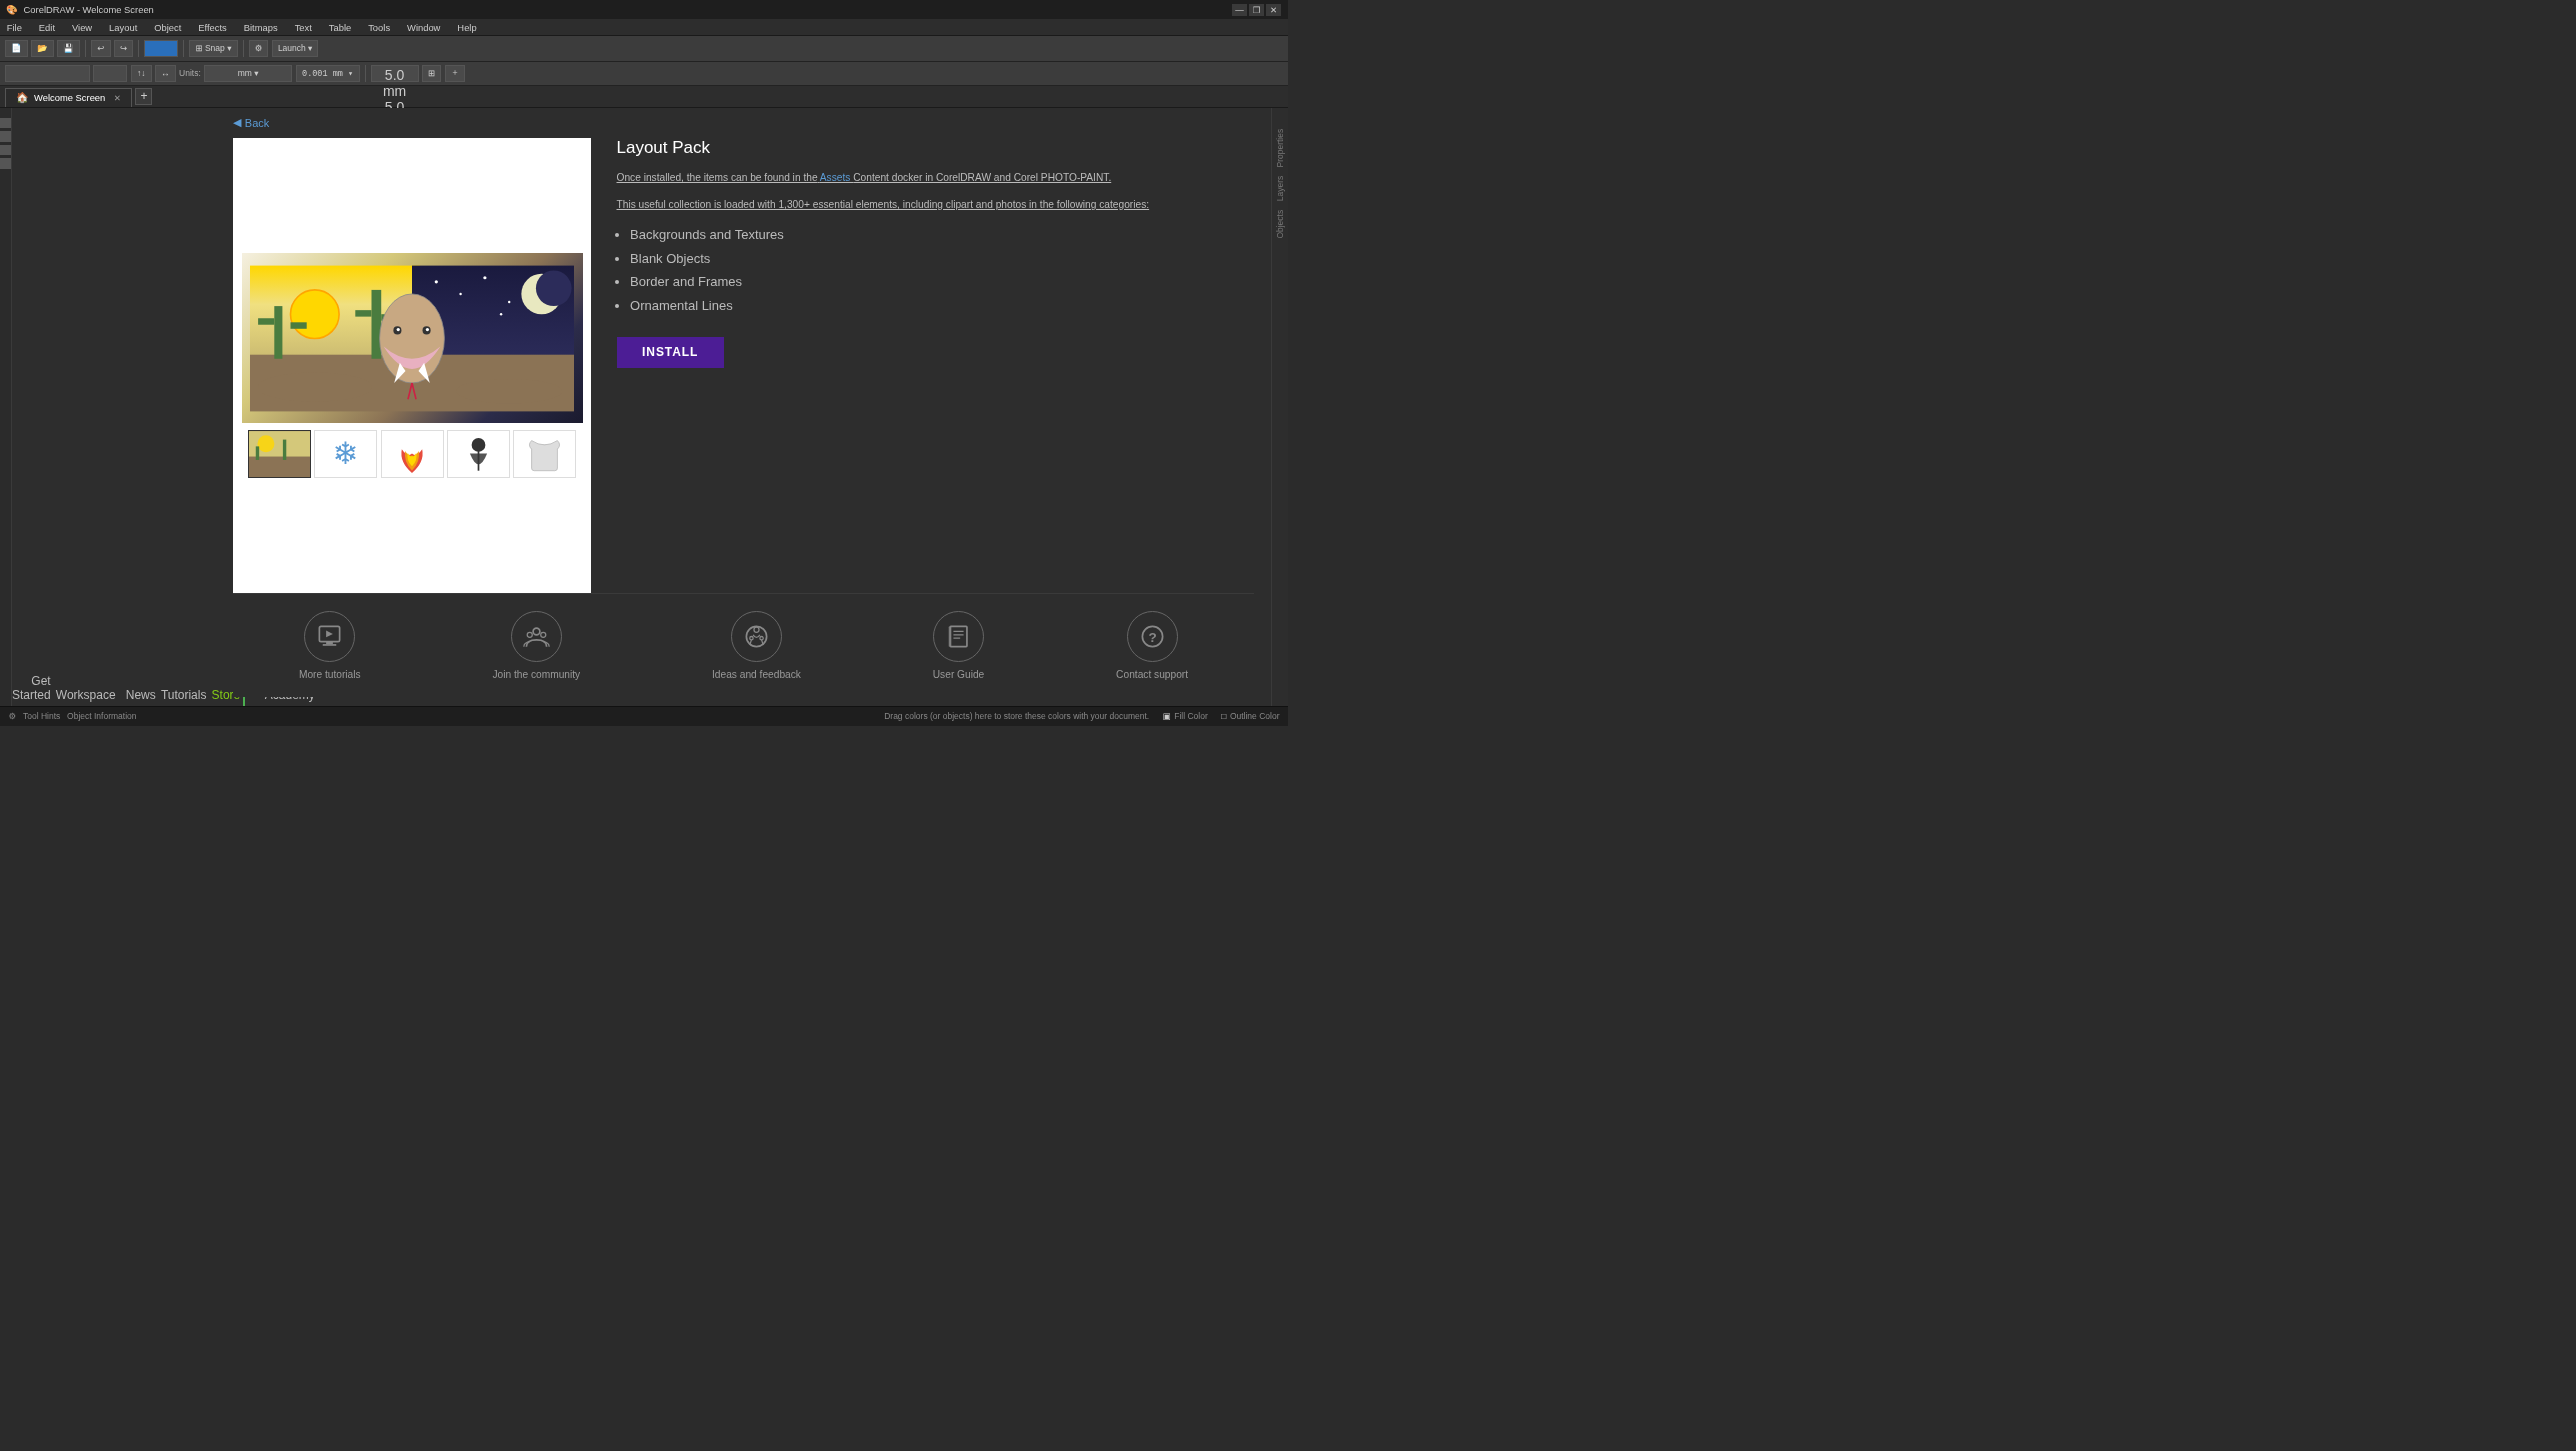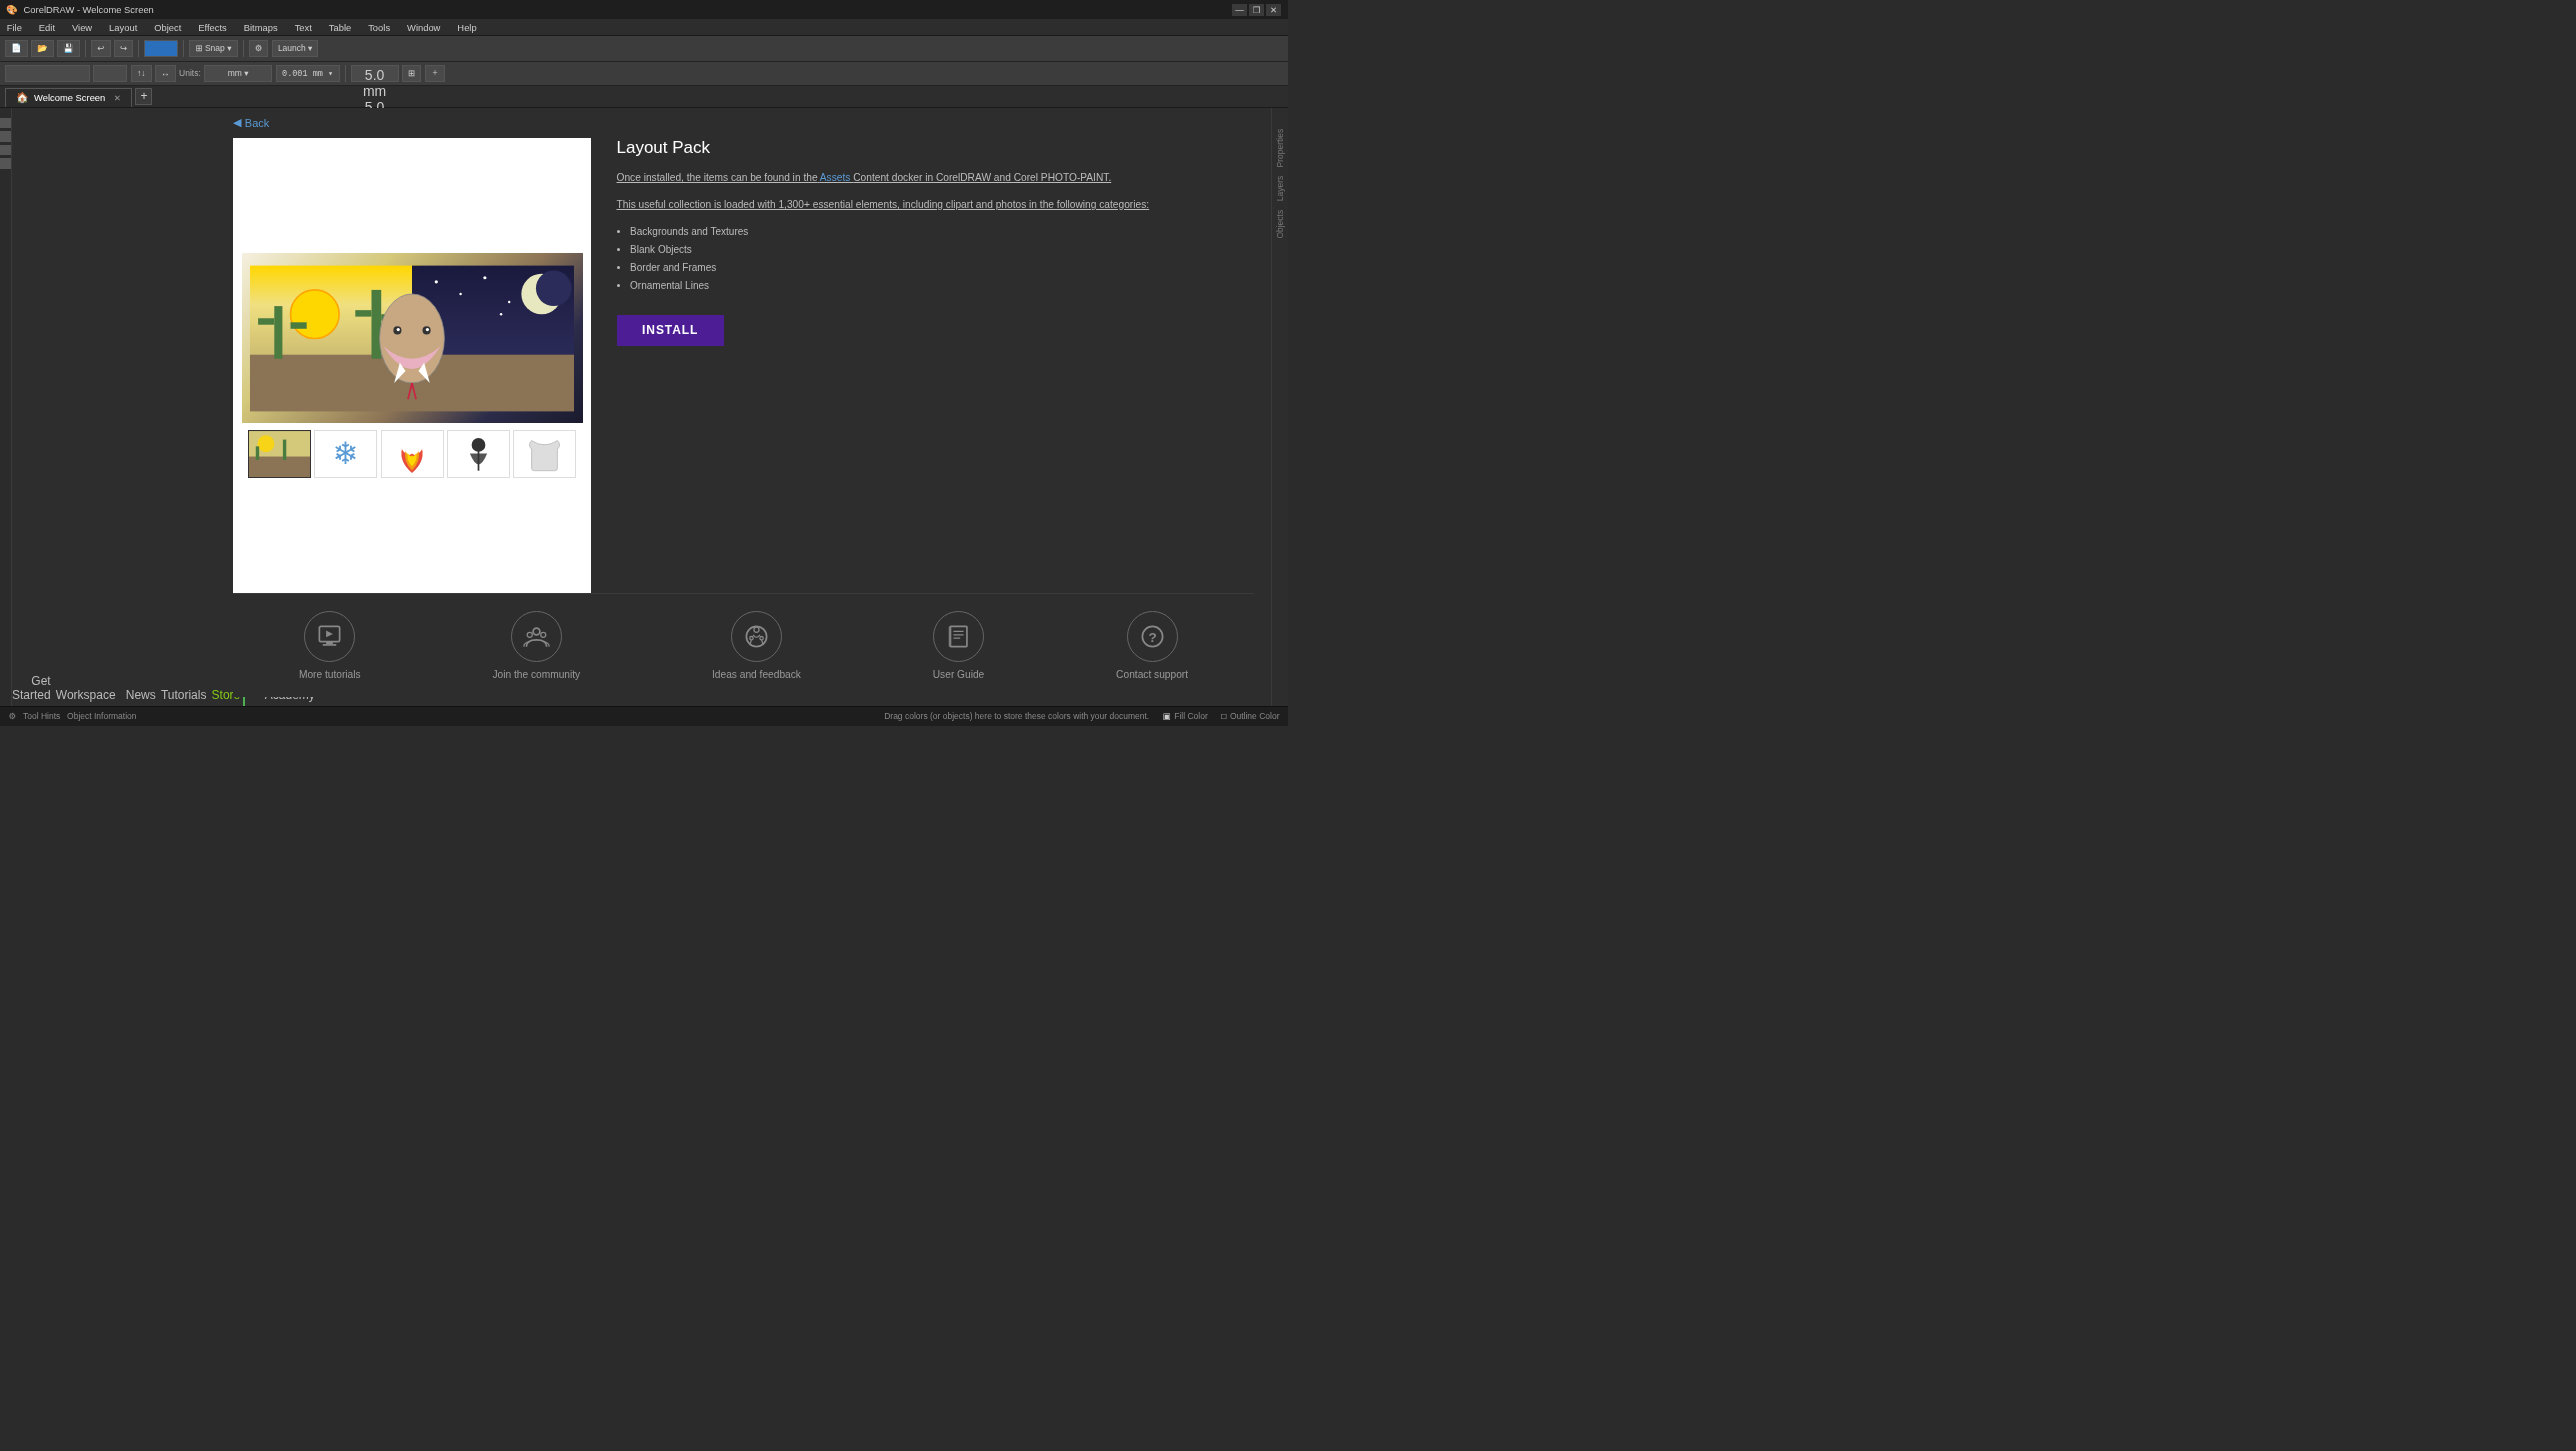--- a/index.html
+++ b/index.html
@@ -293,21 +293,21 @@
     .pack-description .highlight {
       color: #5b9bd5;
     }
 
     .categories-list {
       margin: 6.8px 0;
       padding-left: 13.6px;
     }
     .categories-list li {
       color: #bbb;
-      font-size: 10px;
+      font-size: 13px;
       line-height: 1.8;
       list-style: disc;
     }
     .categories-list li::marker { color: #bbb; }
 
     .install-btn {
       background: #4c1d95;
       color: white;
       border: none;
       padding: 8.5px 25.6px;
@@ -432,21 +432,21 @@
   <button class="toolbar-btn">⚙</button>
   <button class="toolbar-btn">Launch ▾</button>
 </div>
 
 <div class="toolbar2">
   <button class="toolbar-btn" style="width:85px;"></button>
   <button class="toolbar-btn" style="width:34px;"></button>
   <button class="toolbar-btn">↑↓</button>
   <button class="toolbar-btn">↔</button>
   <span class="toolbar-label">Units:</span>
-  <button class="toolbar-btn" style="width:68px;">mm ▾</button>
+  <button class="toolbar-btn" style="width:88px;">mm ▾</button>
   <button class="toolbar-btn" style="width:64px;font-family:Liberation Mono, monospace;">0.001 mm ▾</button>
   <div class="toolbar-spacer"></div>
   <button class="toolbar-btn" style="width:48px; font-size:14px;">5.0 mm<br>5.0 mm</button>
   <button class="toolbar-btn">⊞</button>
   <button class="toolbar-btn">＋</button>
 </div>
 
 <div class="tab-bar">
   <div class="tab active">
     <span class="tab-icon">🏠</span>

